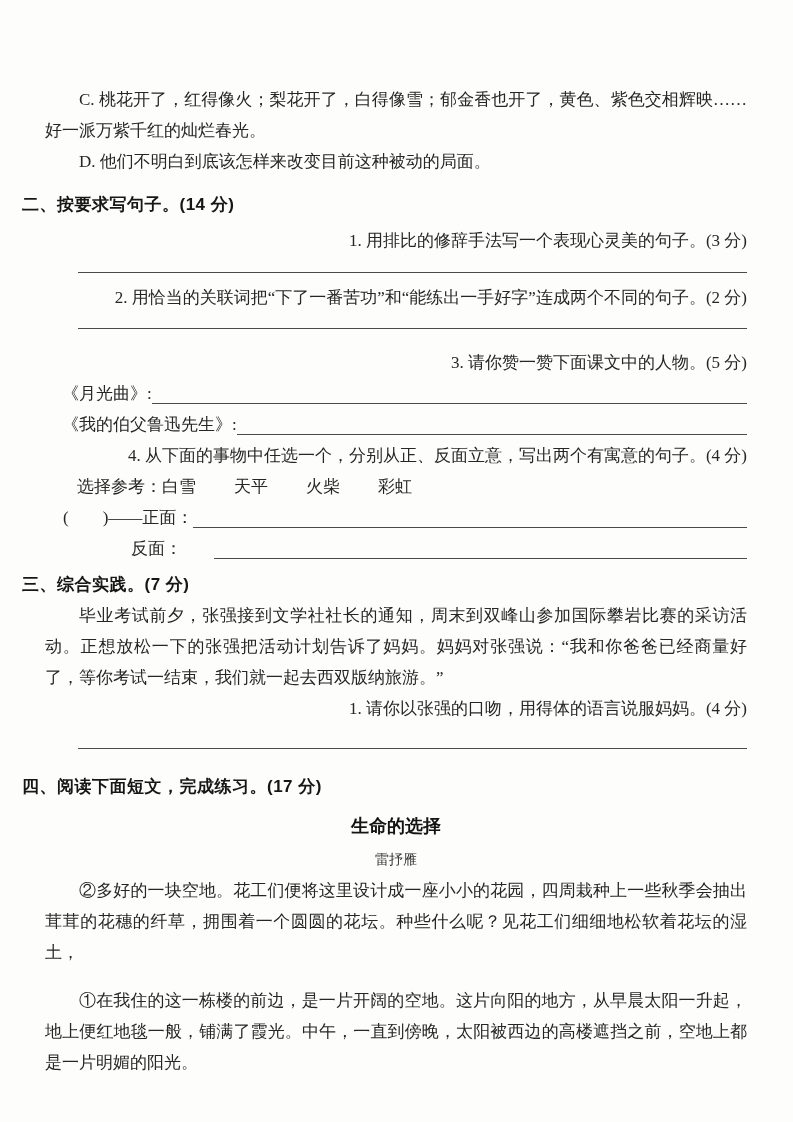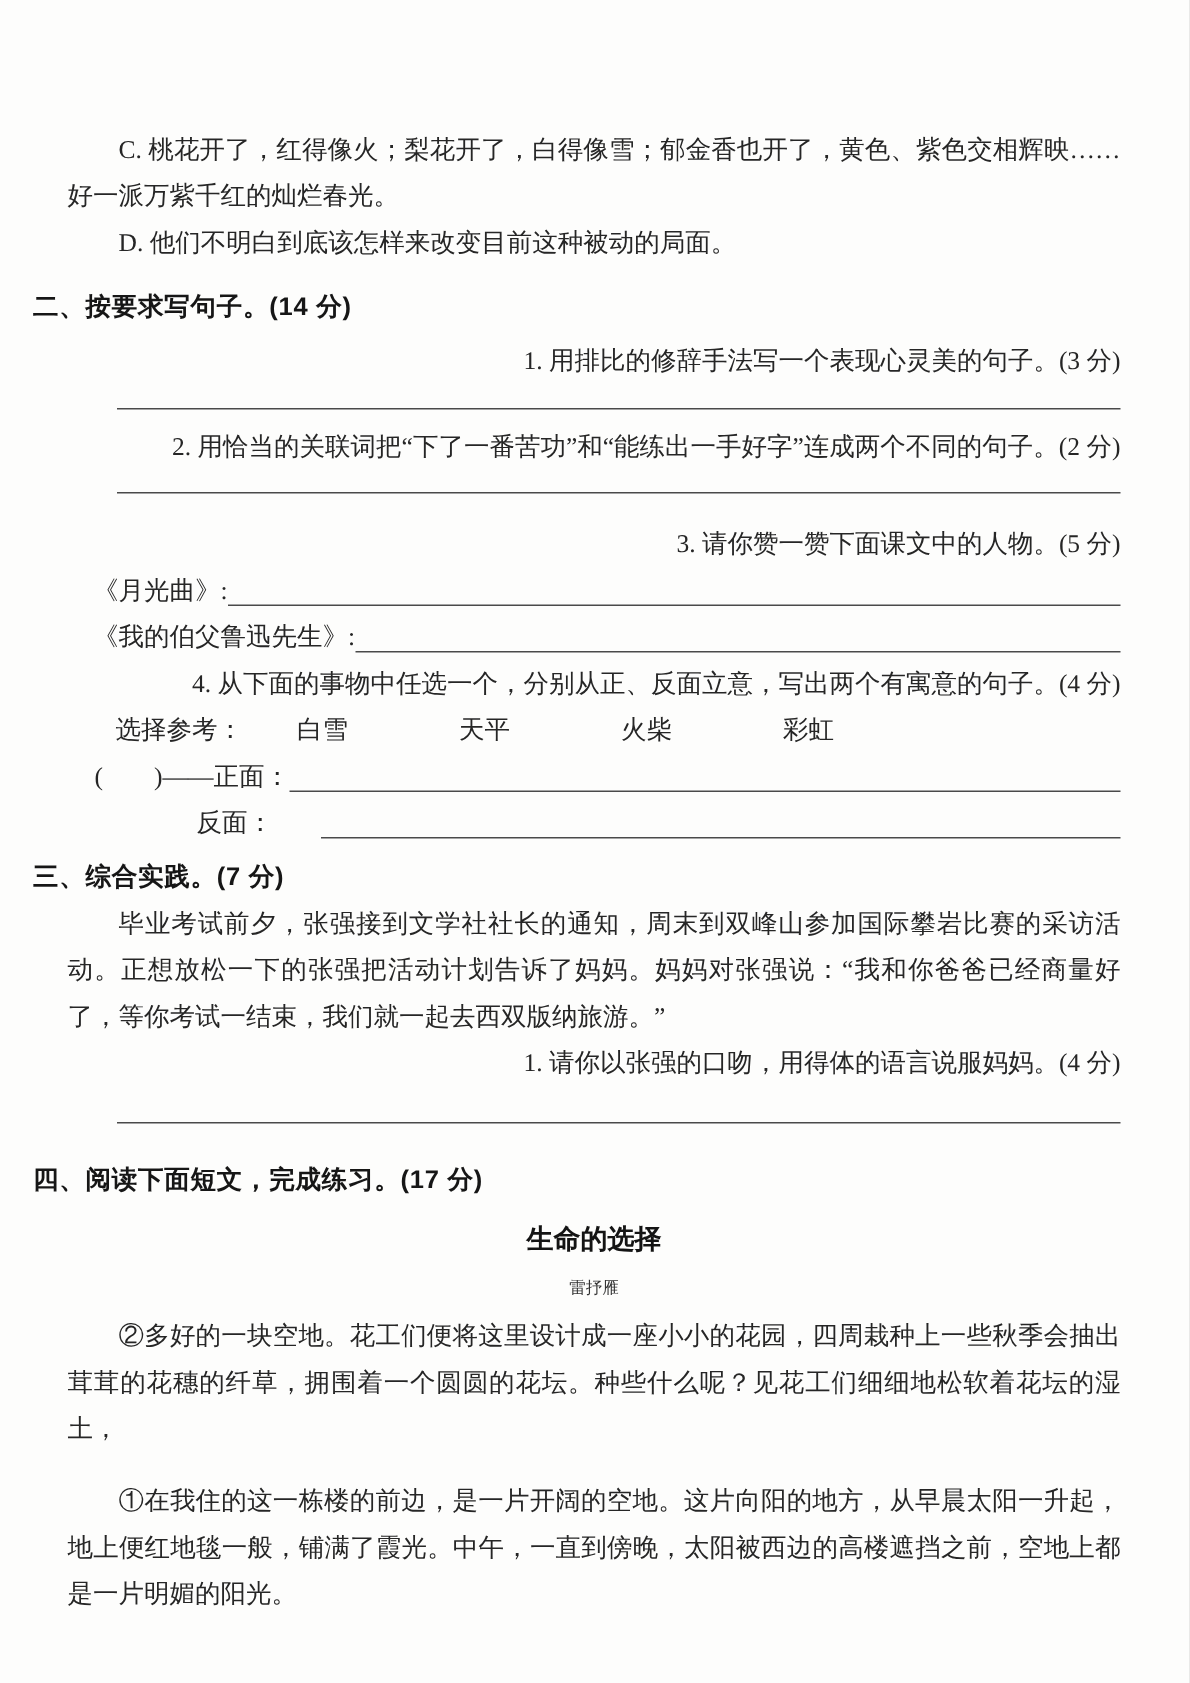--- a/index.html
+++ b/index.html
@@ -40,34 +40,34 @@
   .blank-row { display: flex; }
   .blank-row .lbl { white-space: nowrap; }
   .fill {
     flex: 1 1 auto;
     align-self: flex-end;
     border-bottom: 1.2px solid #4a4a4a;
     transform: translateY(-5px);
     min-width: 30px;
   }
   .score-tail { white-space: nowrap; padding-left: 2px; }
-  .ref-row { display: flex; padding-left: 32px; gap: 36px; }
+  .ref-row { display: flex; padding-left: 32px; }
   .ref-row .ref-item { margin-left: 38px; }
   .paren-row { padding-left: 18px; }
   .neg-row { padding-left: 86px; gap: 32px; }
   .essay-title {
     text-align: center;
     font-family: "Liberation Sans", "DejaVu Sans", sans-serif;
     font-weight: bold;
     font-size: 18px;
     color: #141414;
   }
   .essay-author {
     text-align: center;
-    font-size: 11px;
+    font-size: 14px;
     color: #333;
   }
   .footer {
     position: absolute;
     left: 0;
     bottom: 12px;
     width: 100%;
     text-align: center;
     font-size: 15.5px;
     letter-spacing: 11px;

